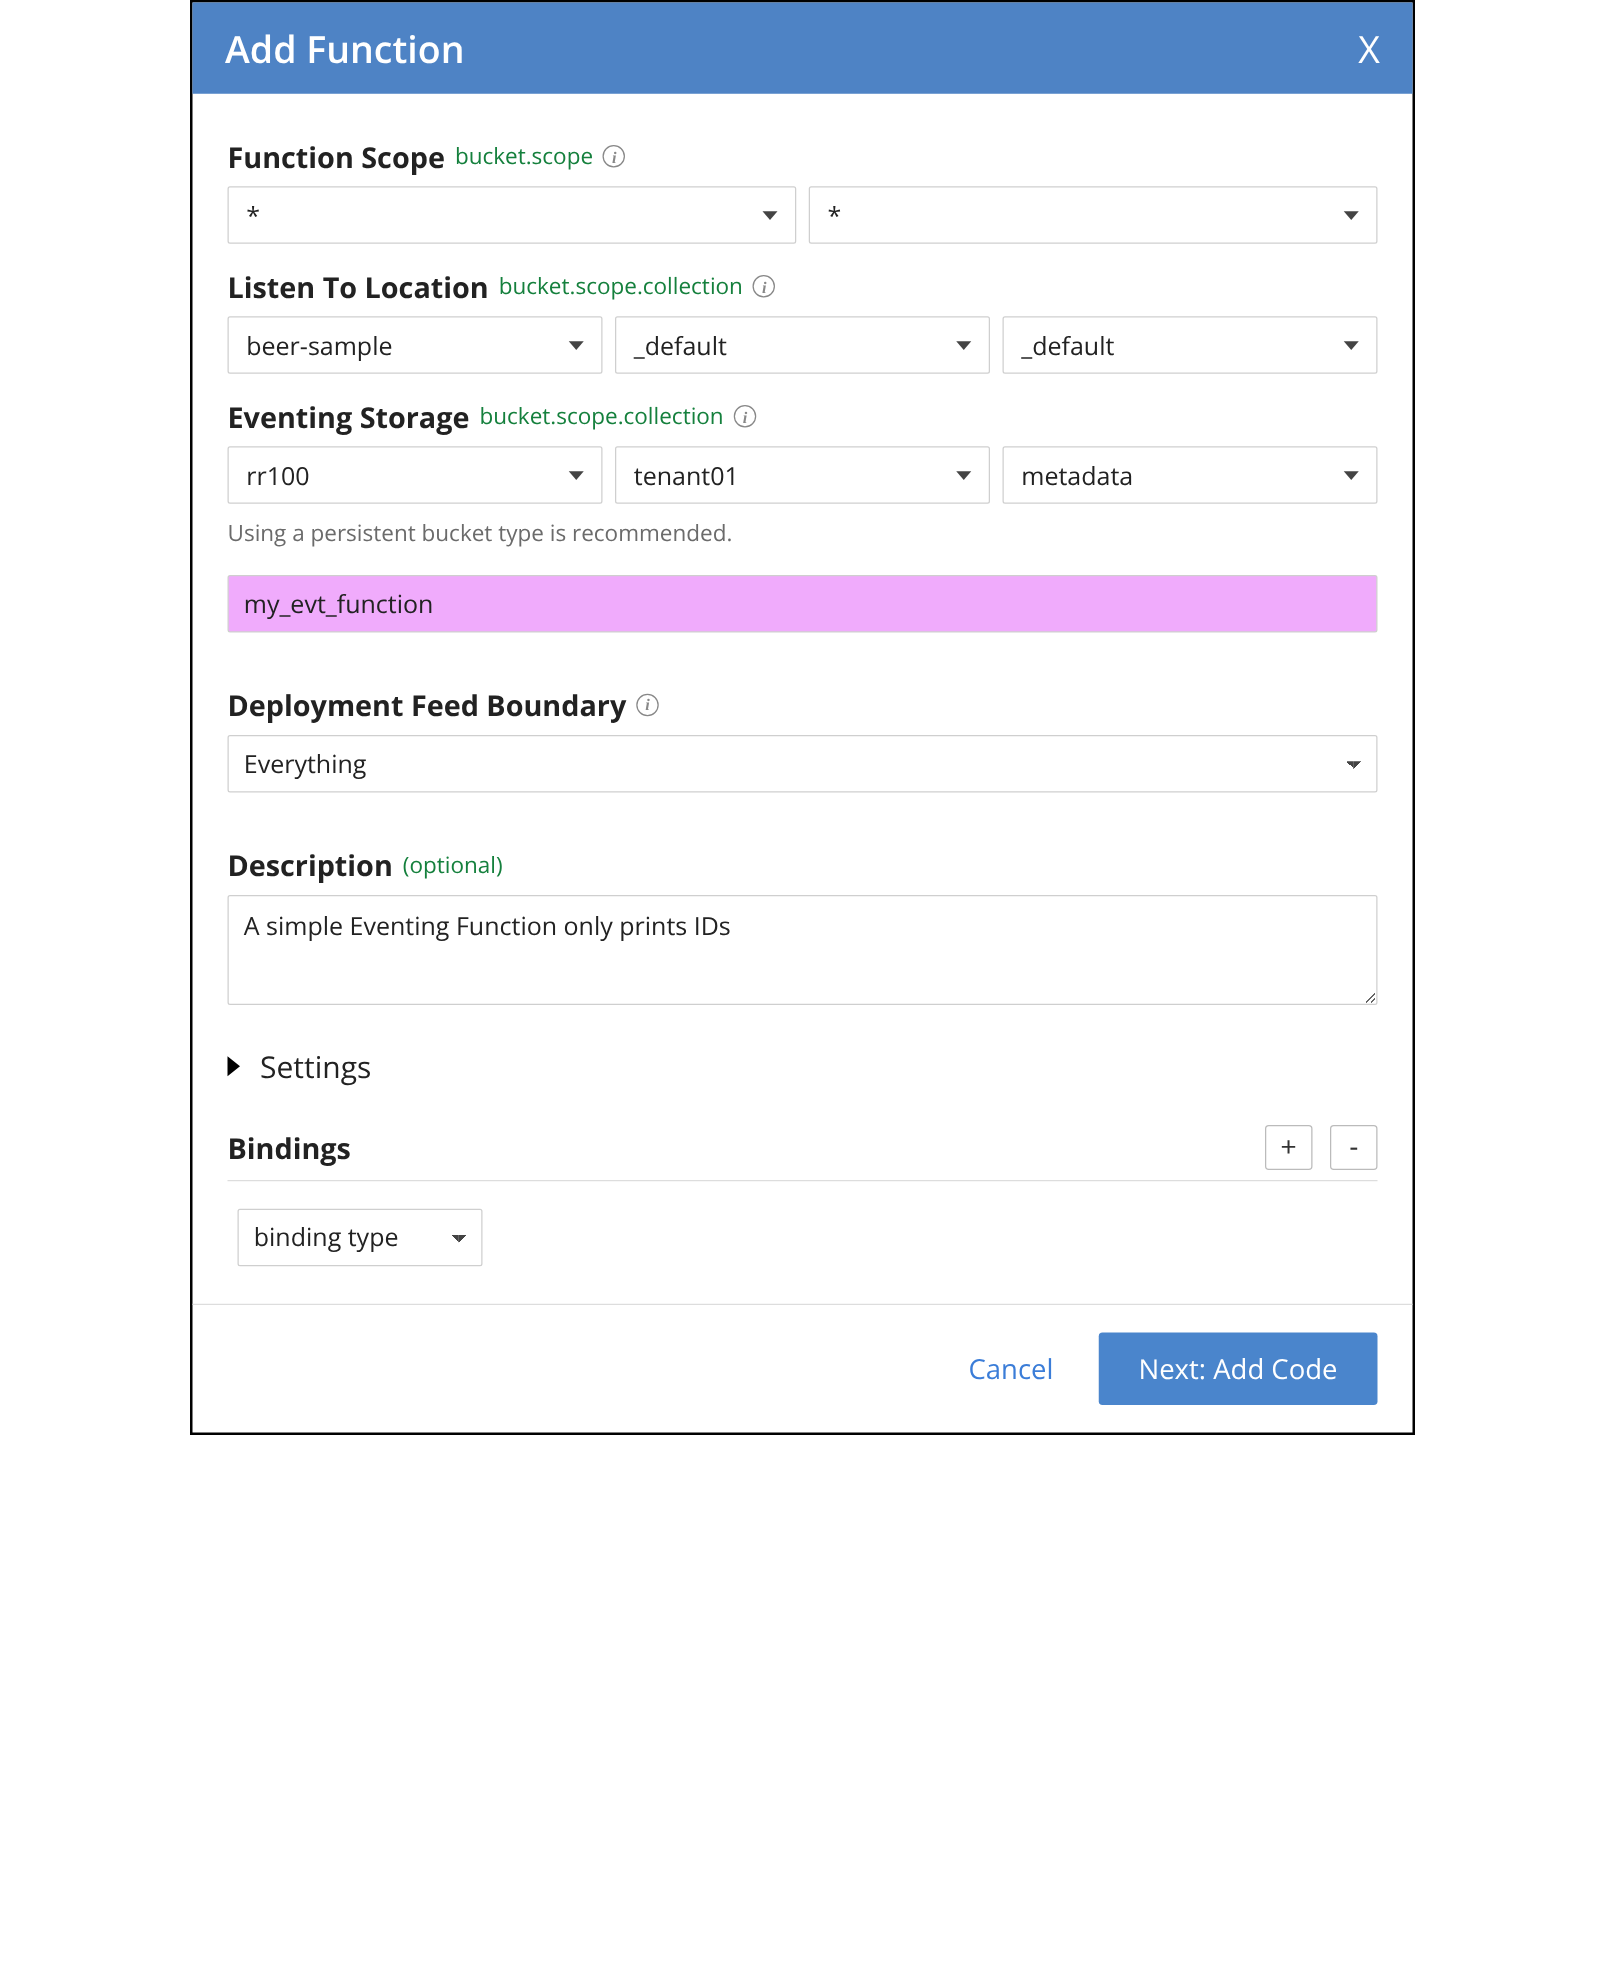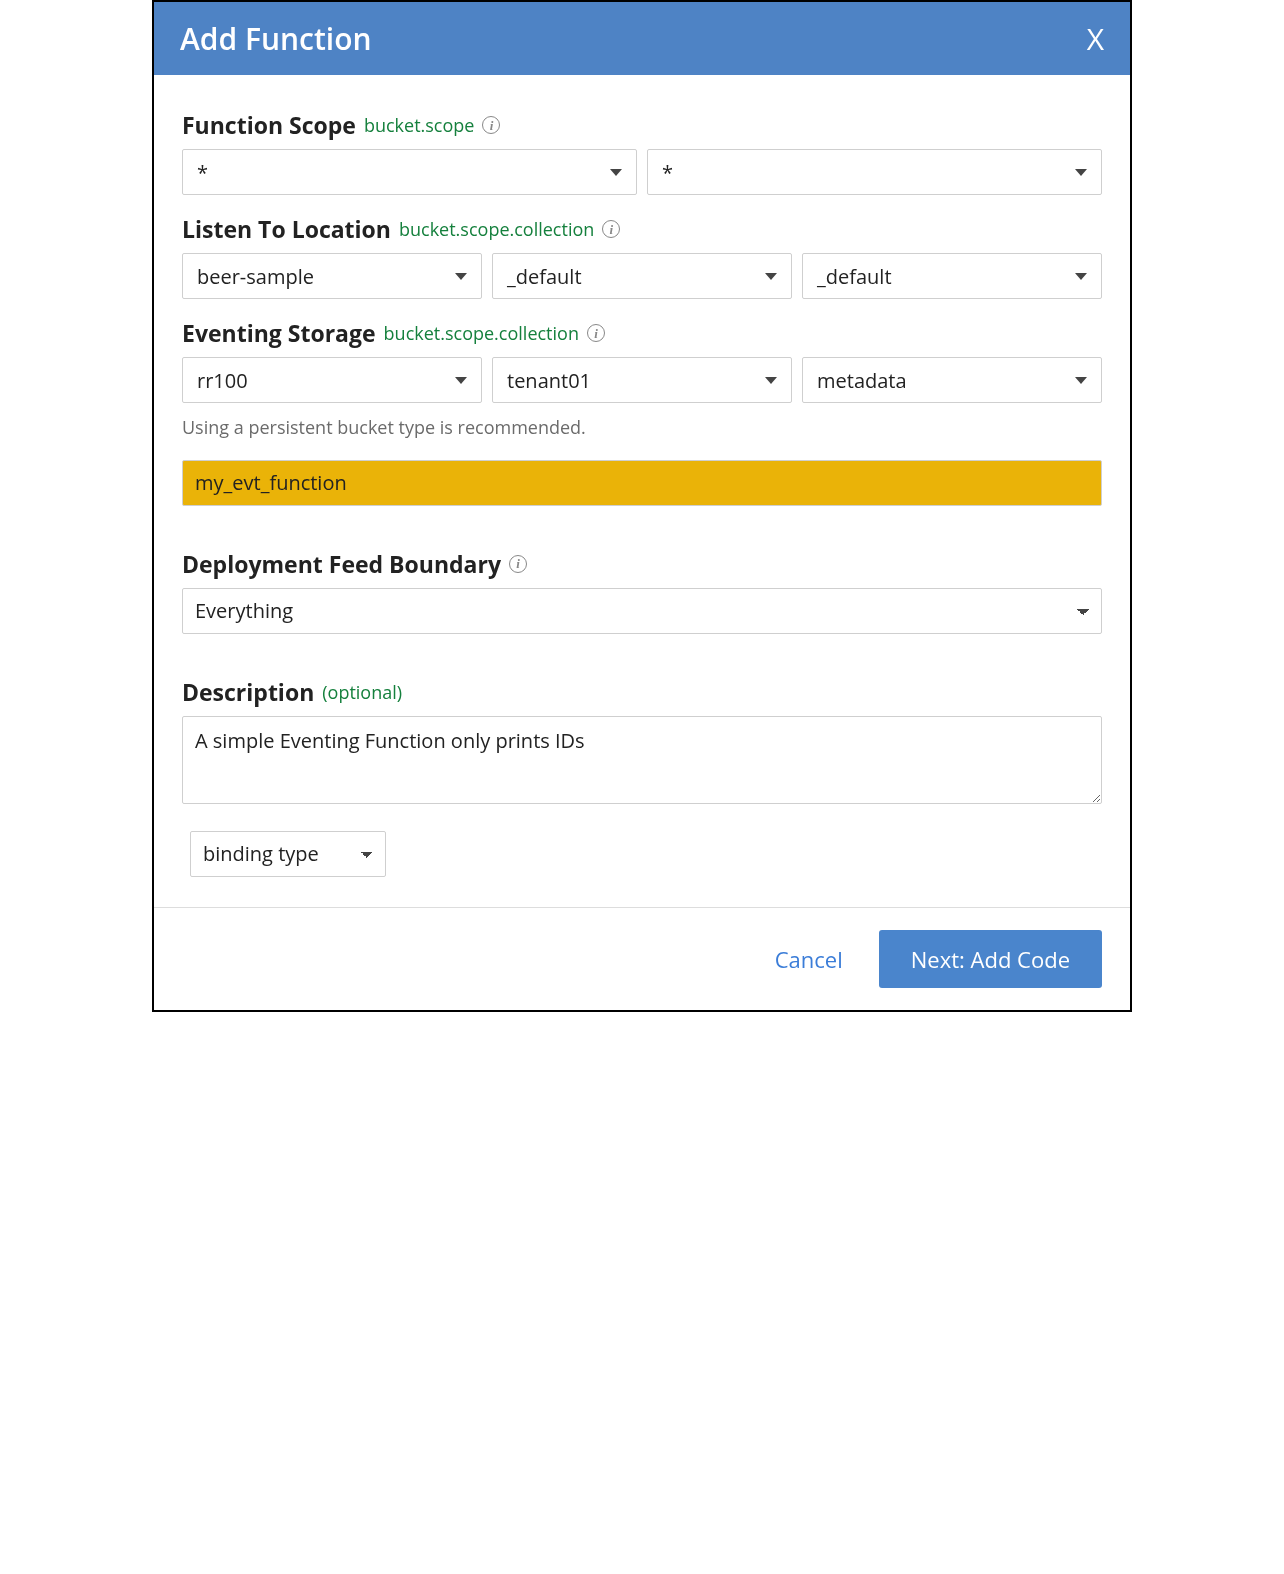--- a/index.html
+++ b/index.html
@@ -88,21 +88,21 @@
   .select-box .caret {
     width: 0; height: 0;
     border-left: 6px solid transparent;
     border-right: 6px solid transparent;
     border-top: 7px solid #444;
   }
   .input-box {
     width: 100%;
     border: 1px solid #cfcfcf;
     border-radius: 2px;
-    background: #eab308;
+    background: #f0abfc;
     height: 46px;
     padding: 16px 12px;
     font-size: 20px;
     color: #222;
     font-family: inherit;
   }
   .textarea-box {
     width: 100%;
     border: 1px solid #cfcfcf;
     border-radius: 2px;
@@ -306,22 +306,33 @@
     </select>
 
     
     <div class="section-label" style="margin-top:24px;">
       <span>Description</span>
       <span class="label-sub">(optional)</span>
     </div>
     <textarea class="textarea-box" style="">A simple Eventing Function only prints IDs</textarea>
 
     
-
-    
+    <div class="settings-row">
+      <span class="disclosure"></span>
+      <span class="settings-label">Settings</span>
+    </div>
+
+    
+    <div class="bindings-header">
+      <span class="bindings-title">Bindings</span>
+      <div>
+        <button class="small-btn">+</button>
+        <button class="small-btn">-</button>
+      </div>
+    </div>
     <div class="bindings-body">
       <select class="native-select" style="width:196px;">
         <option>binding type</option>
       </select>
     </div>
 
   </div>
 
   <div class="dialog-footer">
     <button class="link-btn">Cancel</button>

